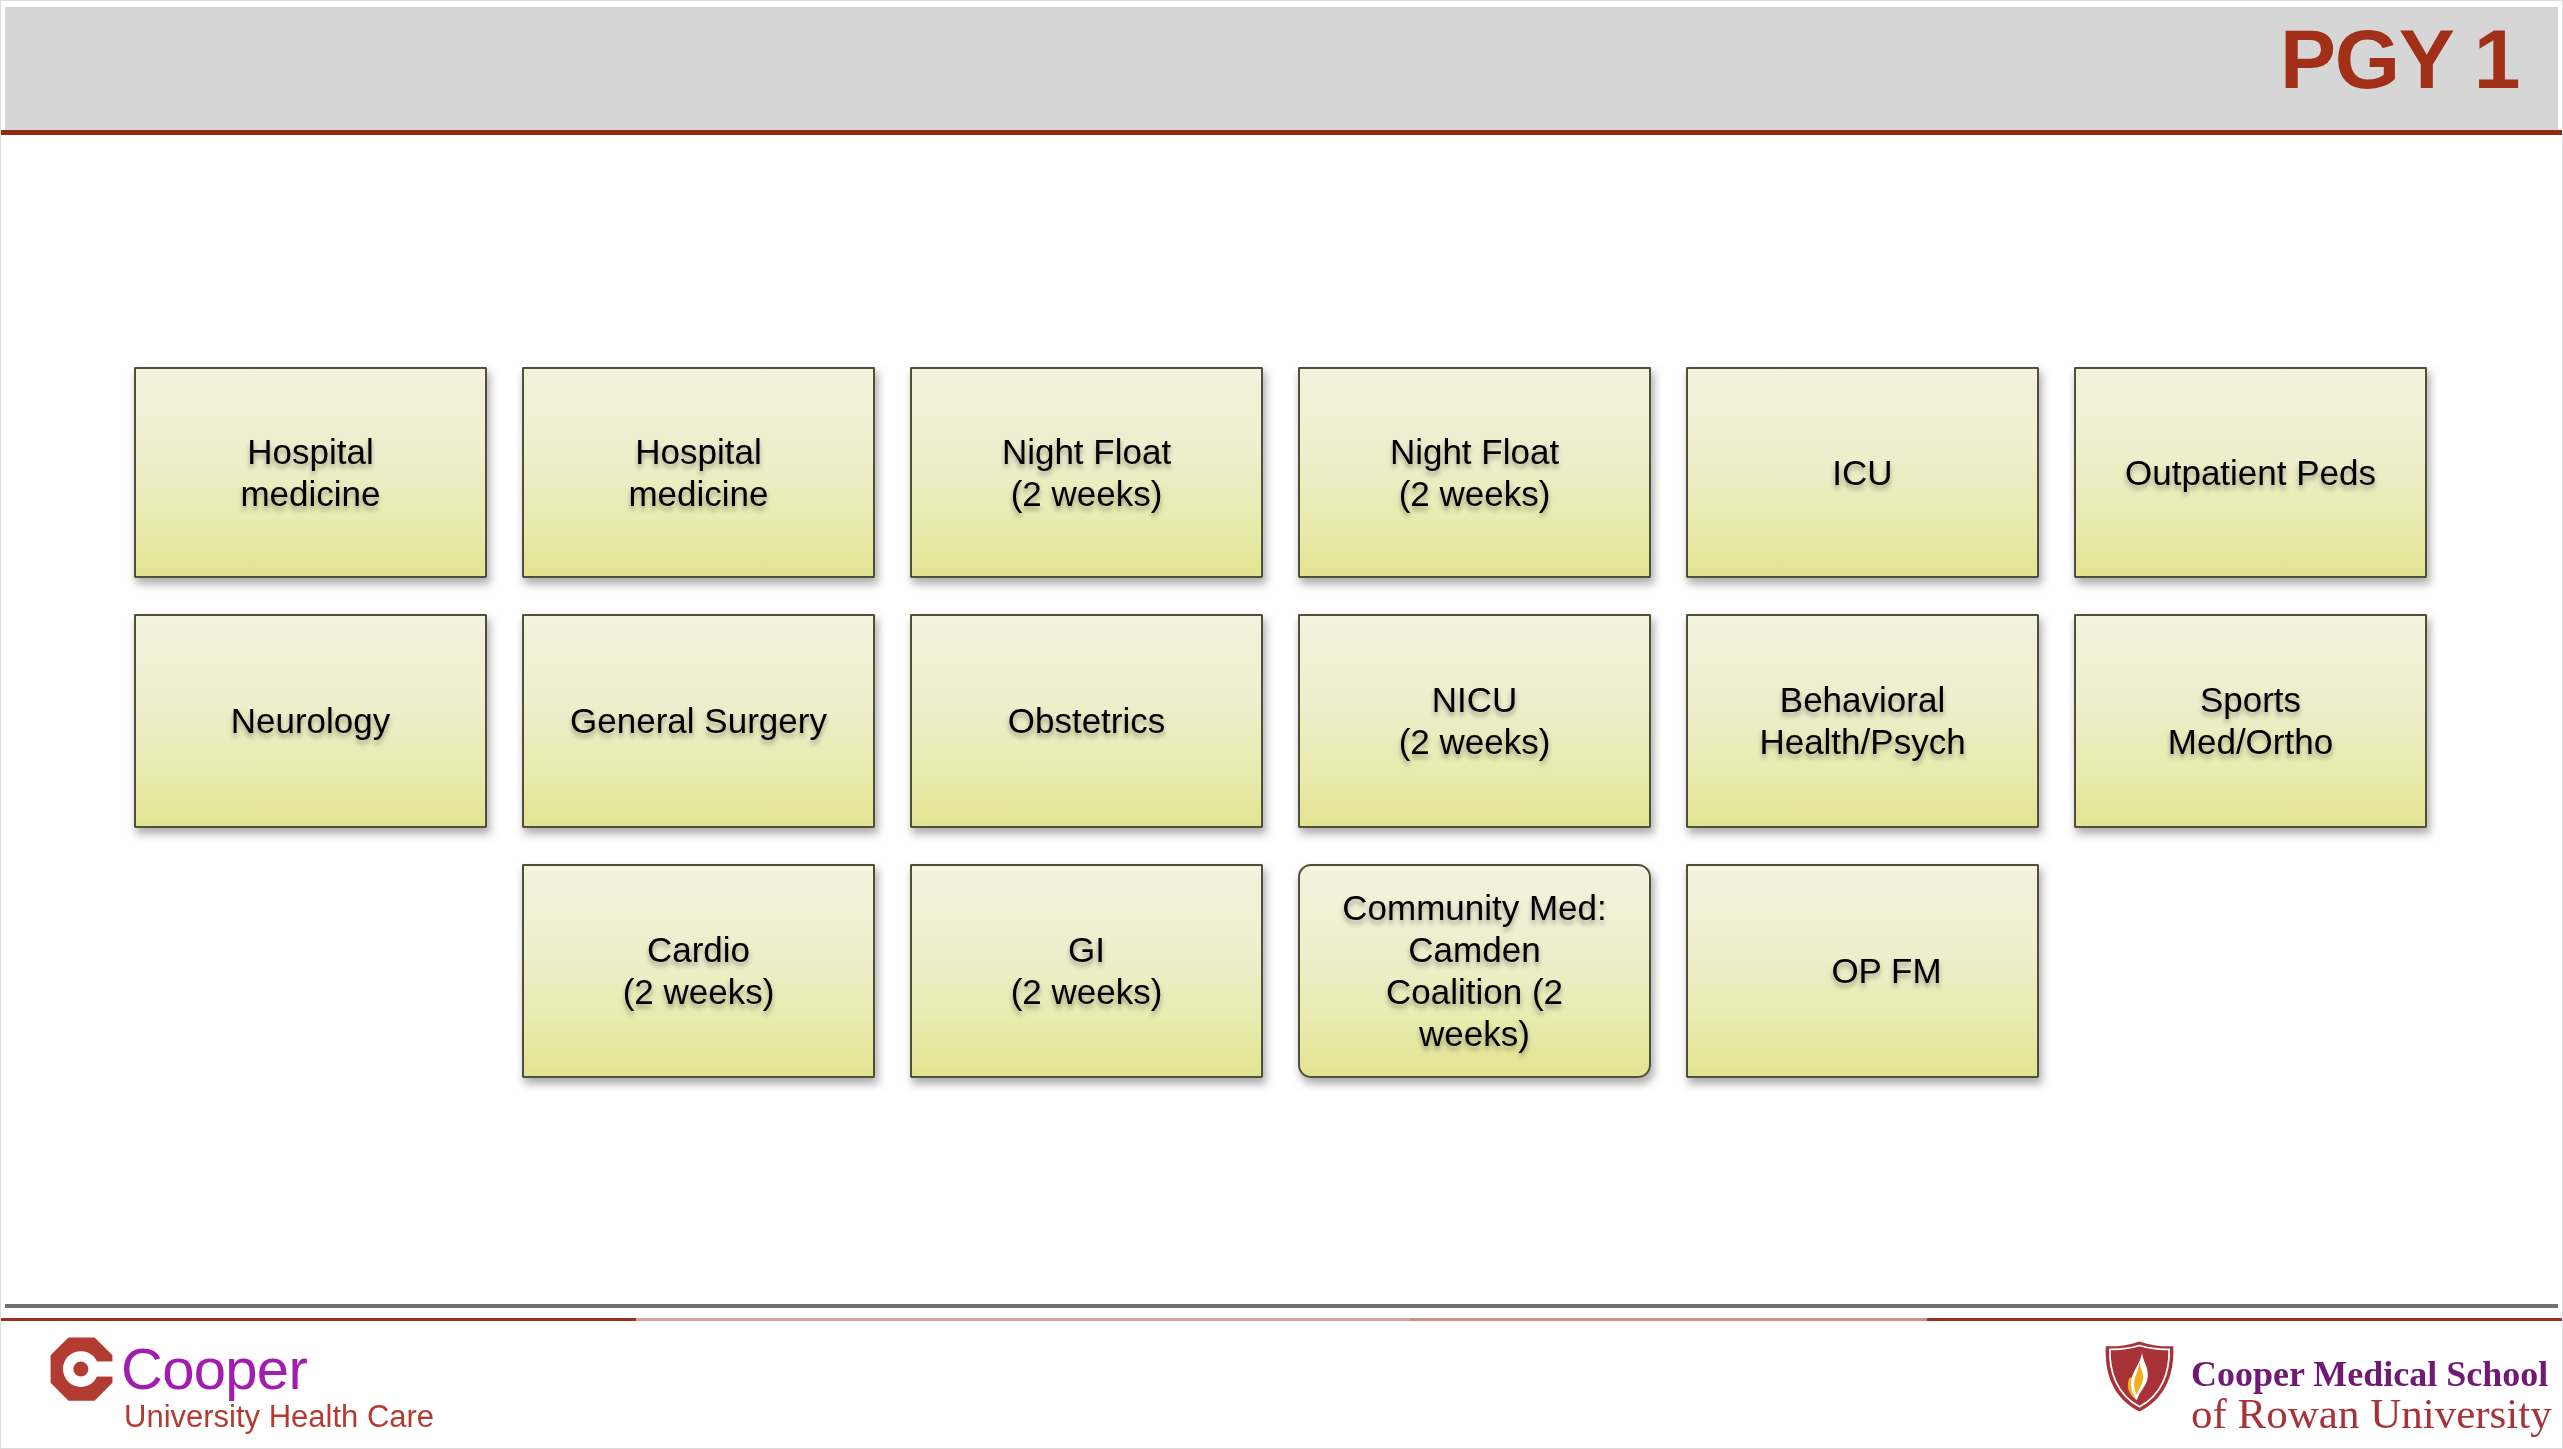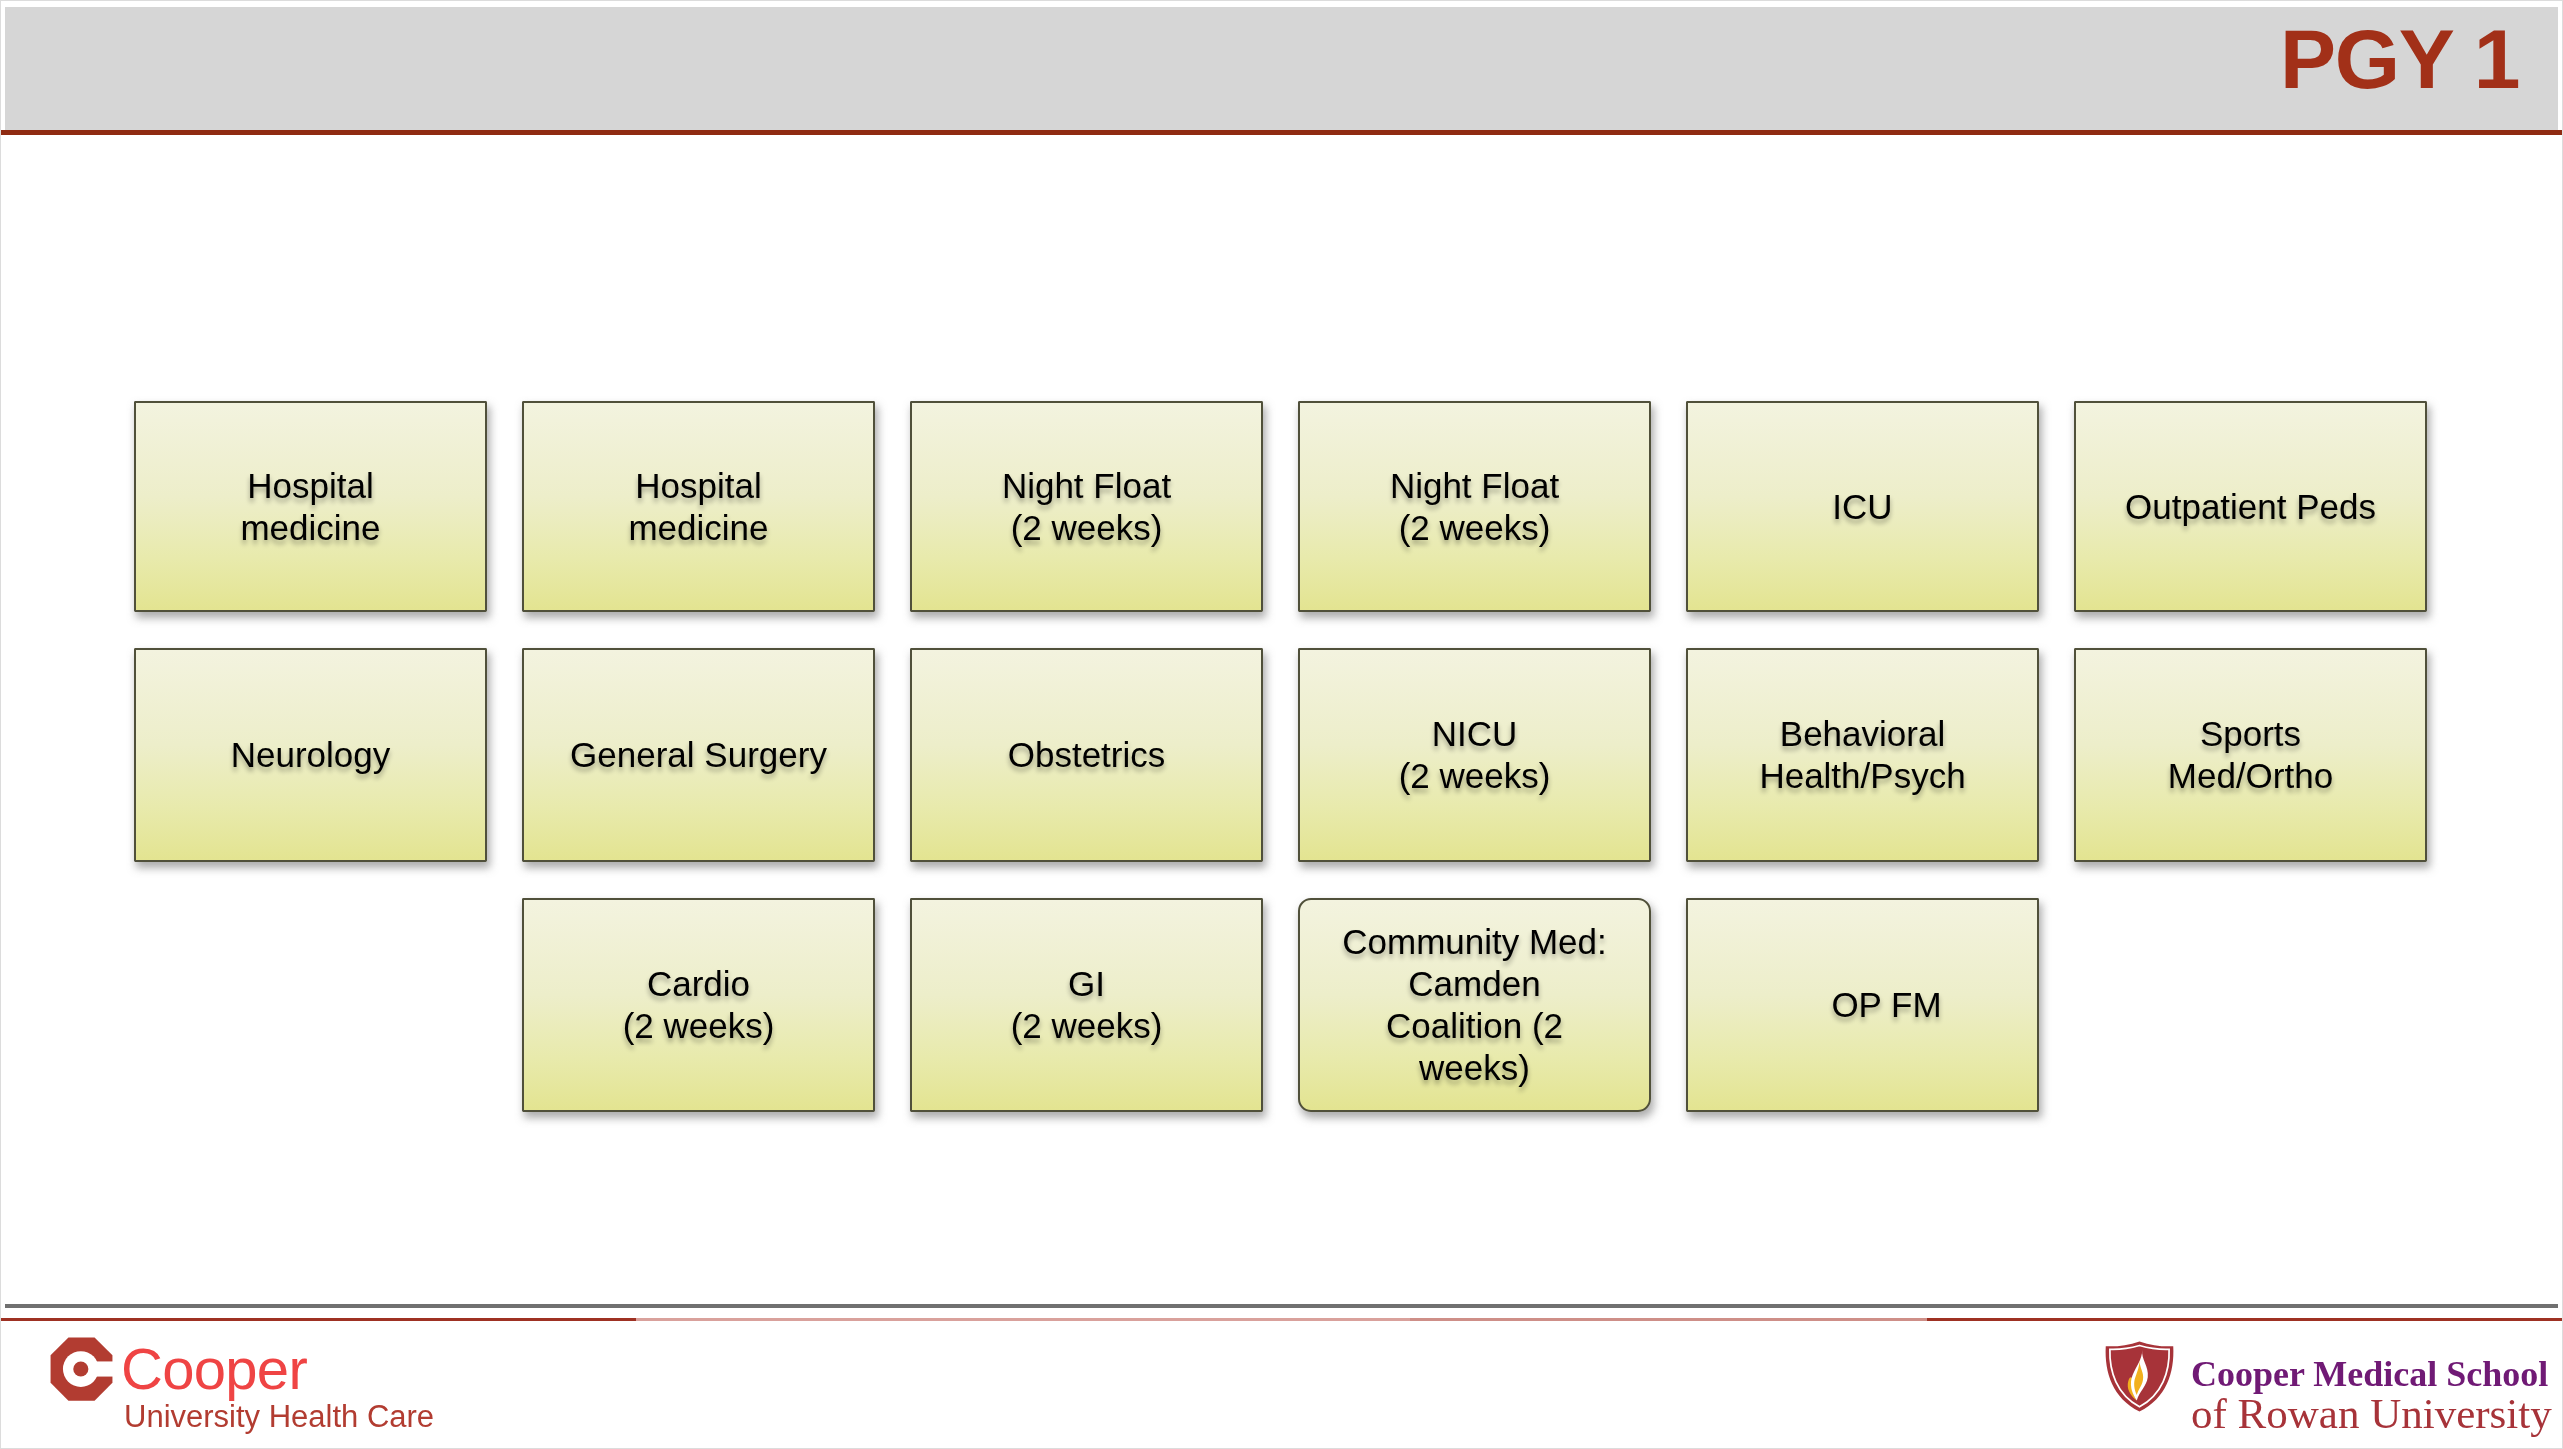--- a/index.html
+++ b/index.html
@@ -22,21 +22,21 @@
     background:#8F2B12;
   }
   .slide-title{
     position:absolute;top:14px;right:43px;
     font-size:84px;line-height:88px;font-weight:700;
     letter-spacing:-1.4px;color:#A23018;
     white-space:nowrap;
   }
   
   .grid{
-    position:absolute;left:133px;top:400px;
+    position:absolute;left:133px;top:366px;
     display:grid;
     grid-template-columns:repeat(6,353px);
     grid-template-rows:211px 214px 214px;
     column-gap:35px;row-gap:36px;
   }
   .box{
     border:2.1px solid #50503A;
     border-radius:1.4px;
     background:linear-gradient(180deg,#F3F3DF 0%,#EDEECA 45%,#E8EAAC 75%,#E3E491 100%);
     box-shadow:2.8px 5.5px 8.3px rgba(105,105,105,0.55);
@@ -61,21 +61,21 @@
     background:linear-gradient(90deg,
       #9E3123 0%,#9E3123 24.8%,
       #D9A19C 24.8%,#D9A19C 55%,
       #CE8F88 55%,#CE8F88 75.2%,
       #9E3123 75.2%,#9E3123 100%);
   }
   .cooper-logo-icon{position:absolute;left:48px;top:1335px;width:65px;height:66px;}
   .cooper-logo-name{
     position:absolute;left:120px;top:1339px;
     font-size:58px;line-height:58px;font-weight:400;
-    color:#ef4444;letter-spacing:-0.7px;white-space:nowrap;
+    color:#a21caf;letter-spacing:-0.7px;white-space:nowrap;
   }
   .cooper-logo-tagline{
     position:absolute;left:123px;top:1400px;
     font-size:31px;line-height:31px;font-weight:400;
     color:#B23C31;white-space:nowrap;
   }
   .cmsru-shield-icon{position:absolute;left:2102px;top:1339px;width:73px;height:73px;}
   .cmsru-line1{
     position:absolute;left:2190px;top:1355px;
     font-family:"Liberation Serif","DejaVu Serif",serif;

